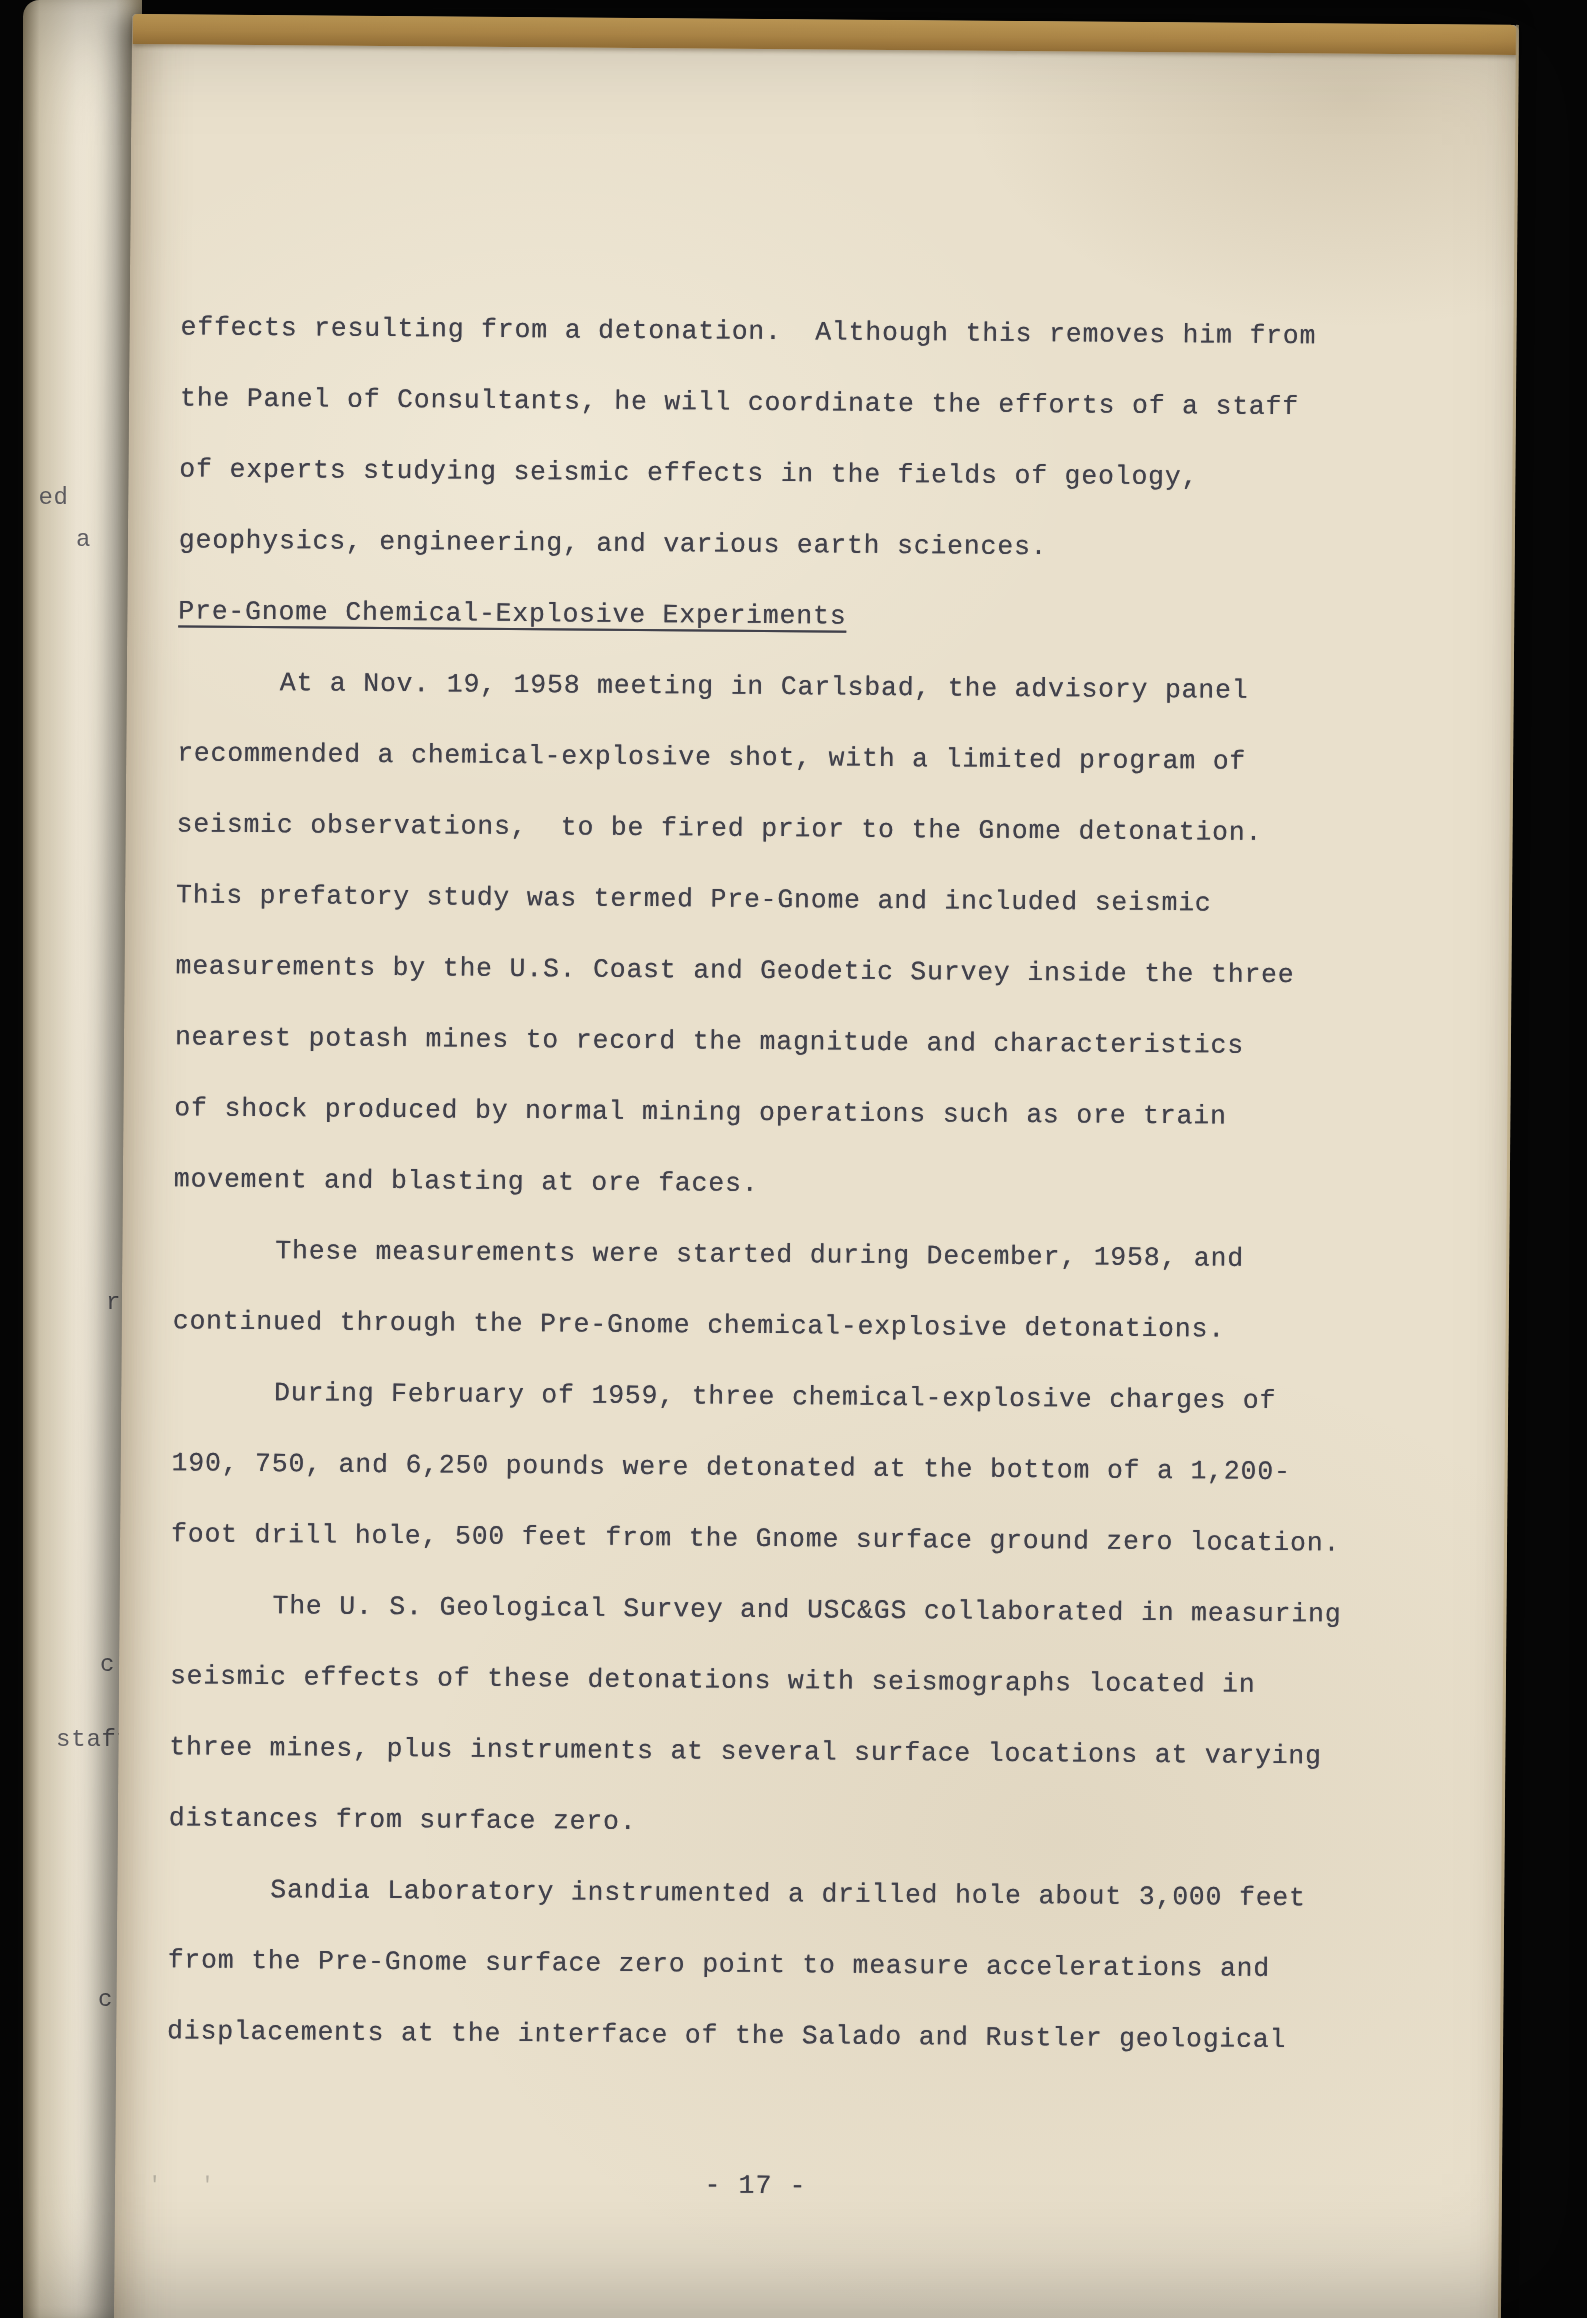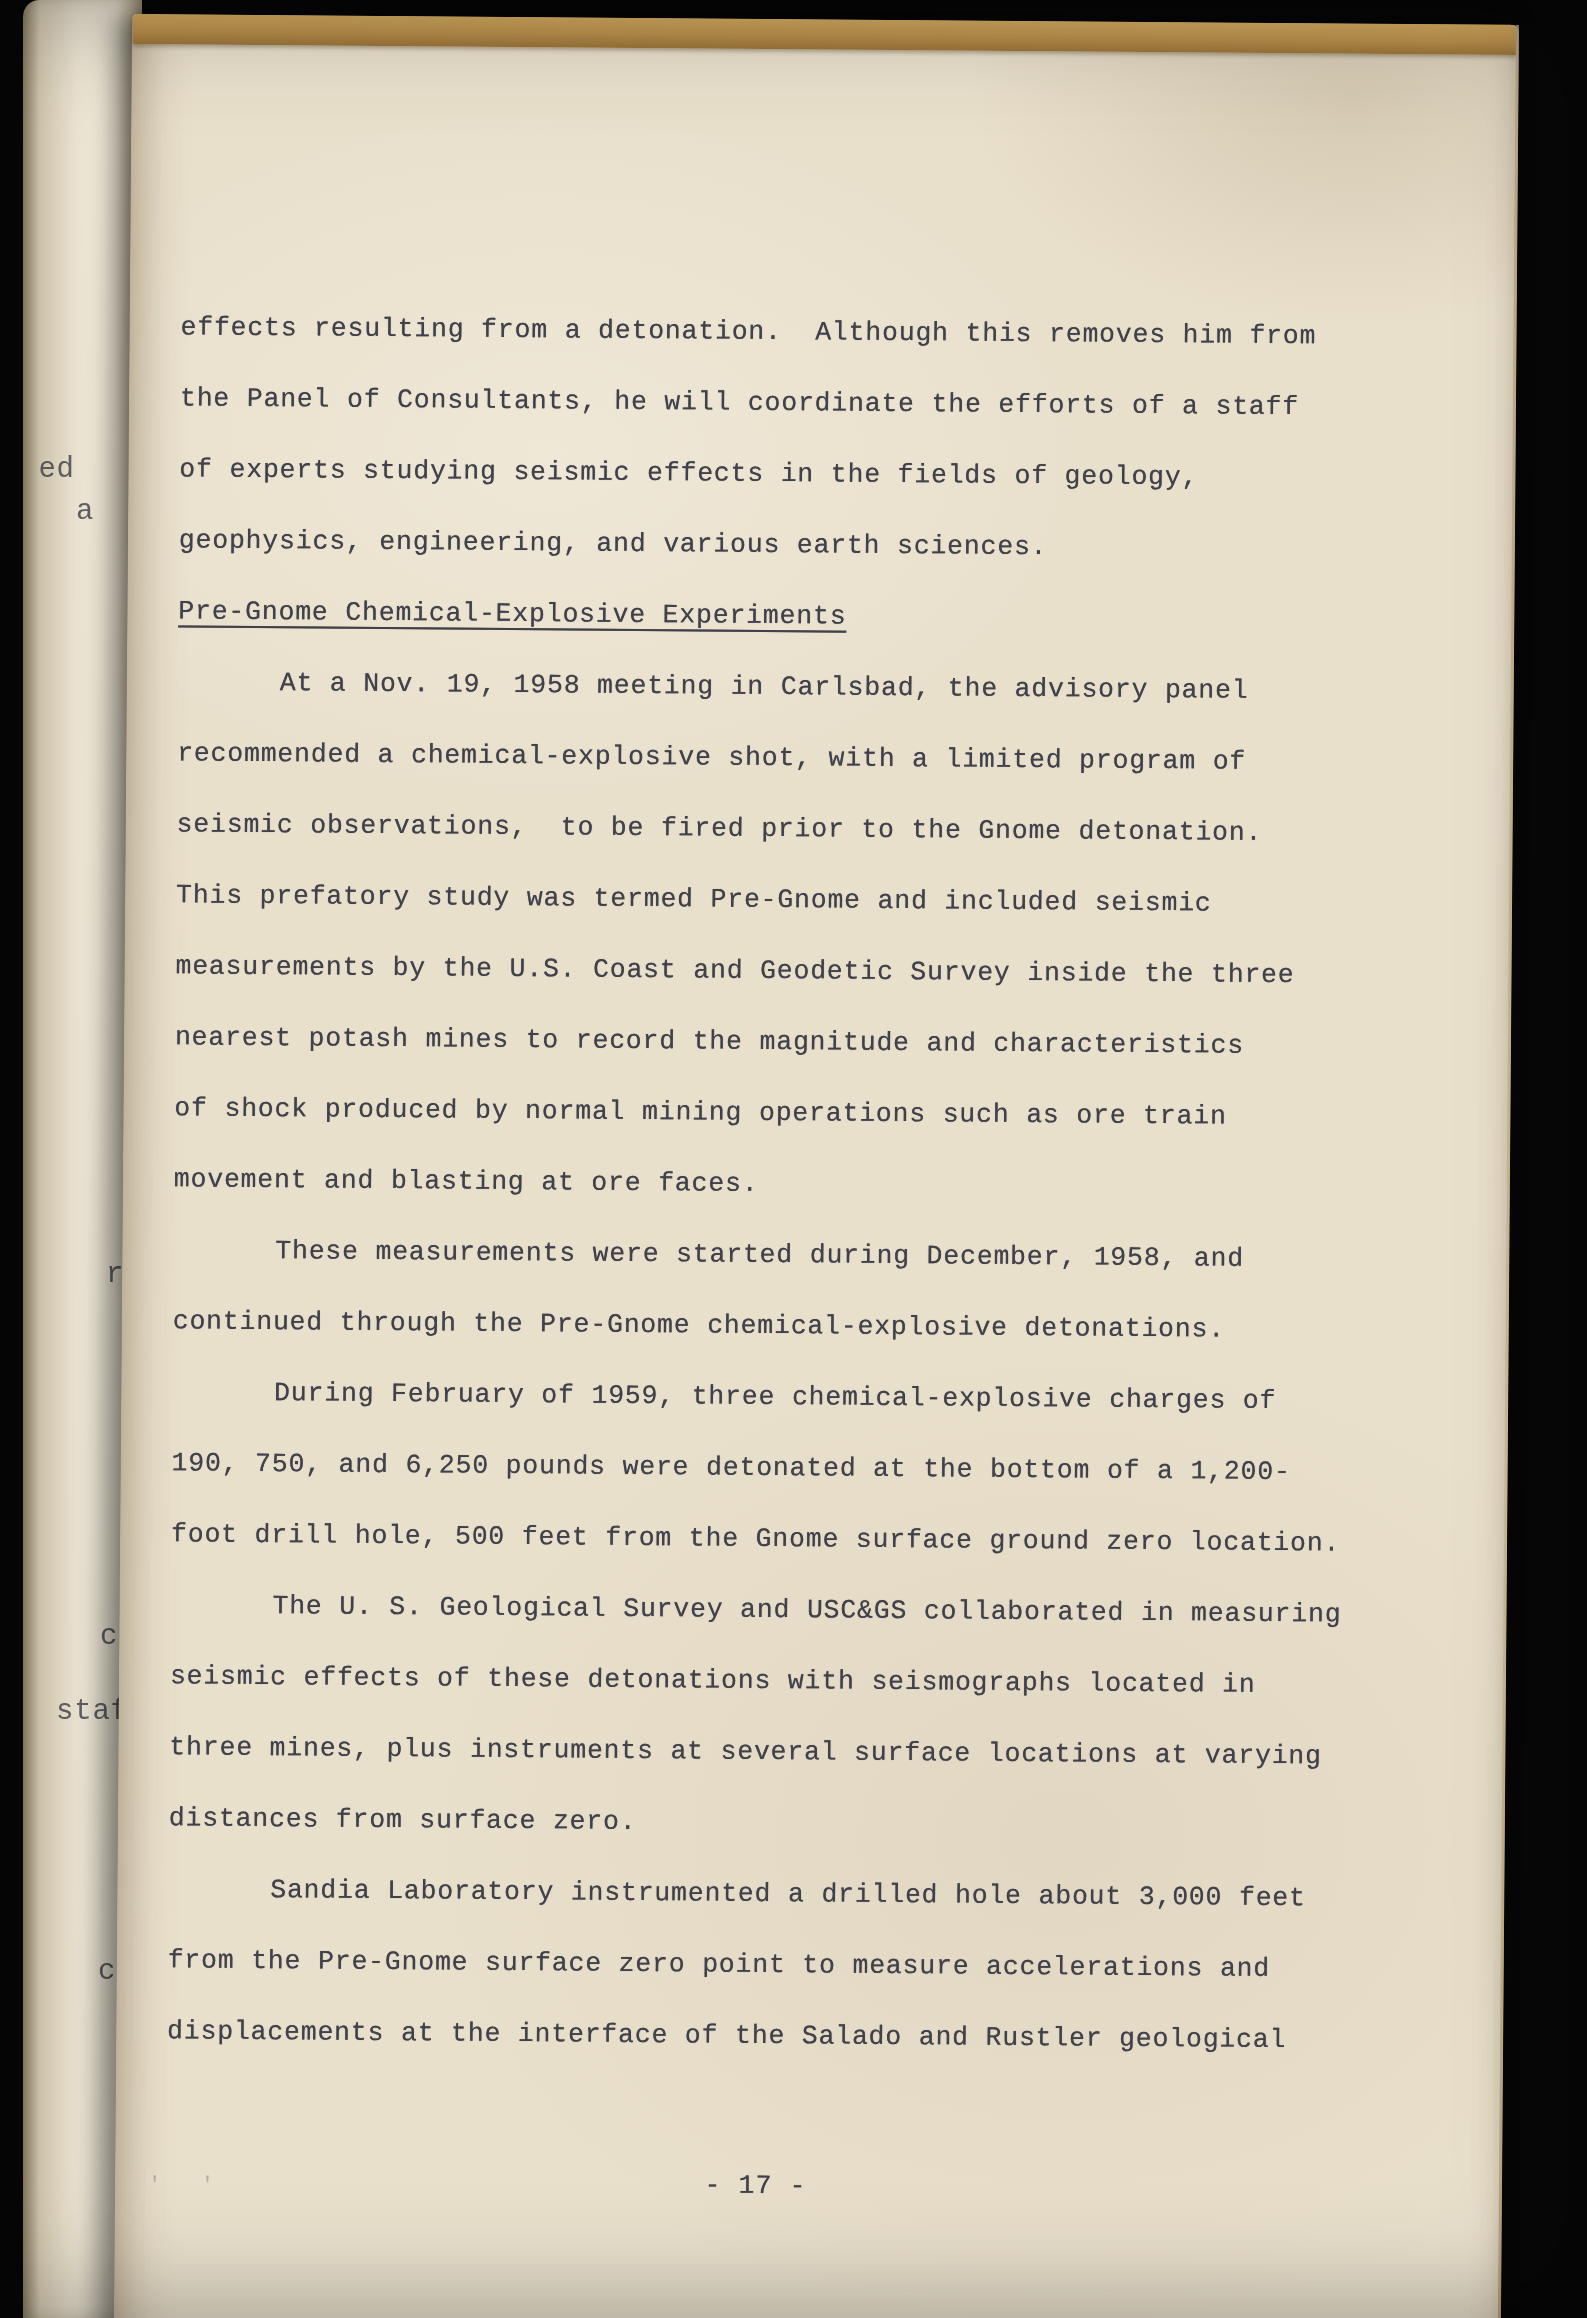--- a/index.html
+++ b/index.html
@@ -15,25 +15,26 @@
   .prev-edge {
     position: absolute;
     left: 23px; top: 0;
     width: 119px; height: 100%;
     border-radius: 16.5px 0 0 0;
     background: linear-gradient(90deg, #93866a 0%, #e2d7bd 14%, #f3ebd9 45%, #f6efdd 78%, #cfc2a4 100%);
     box-shadow: inset -11px 0 16.5px -6.6px rgba(70,55,25,0.45);
   }
   .frag {
     position: absolute;
-    font-size: 29px;
+    font-size: 24px;
     letter-spacing: 0.8px;
     color: #4a4a54;
     opacity: 0.85;
     white-space: pre;
+    margin-top: 31px;
   }
   
   .page {
     position: absolute;
     left: 132px; top: 14.3px;
     width: 1387px; height: 2425px;
     transform: rotate(0.45deg);
     transform-origin: 0 0;
     border-radius: 4.4px 6.6px 0 0;
     background:

